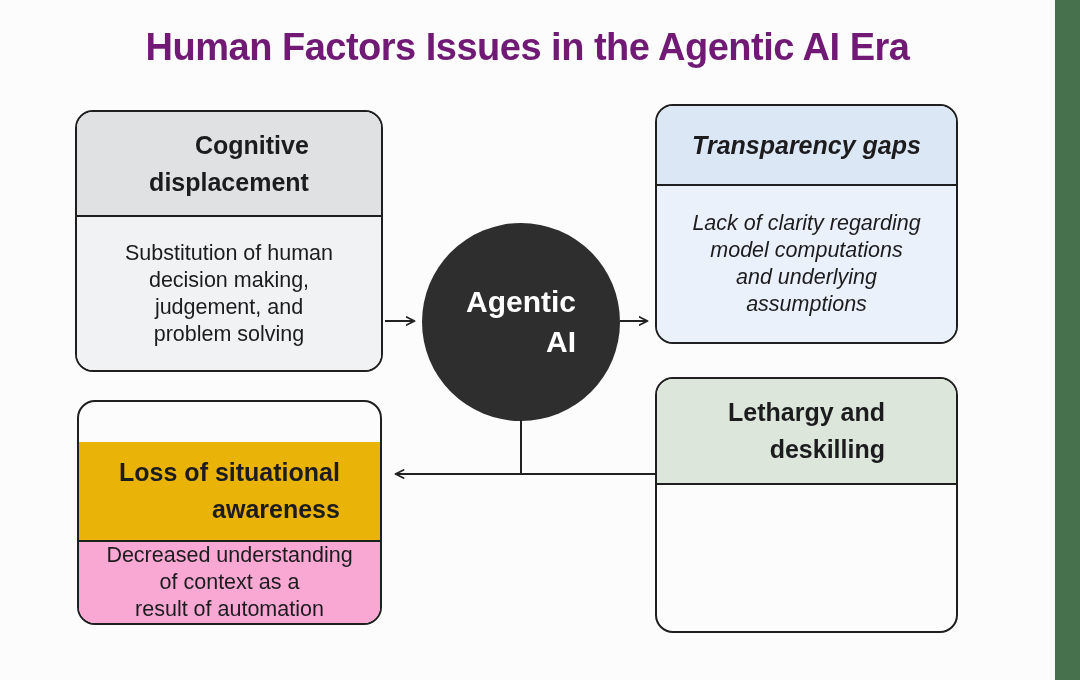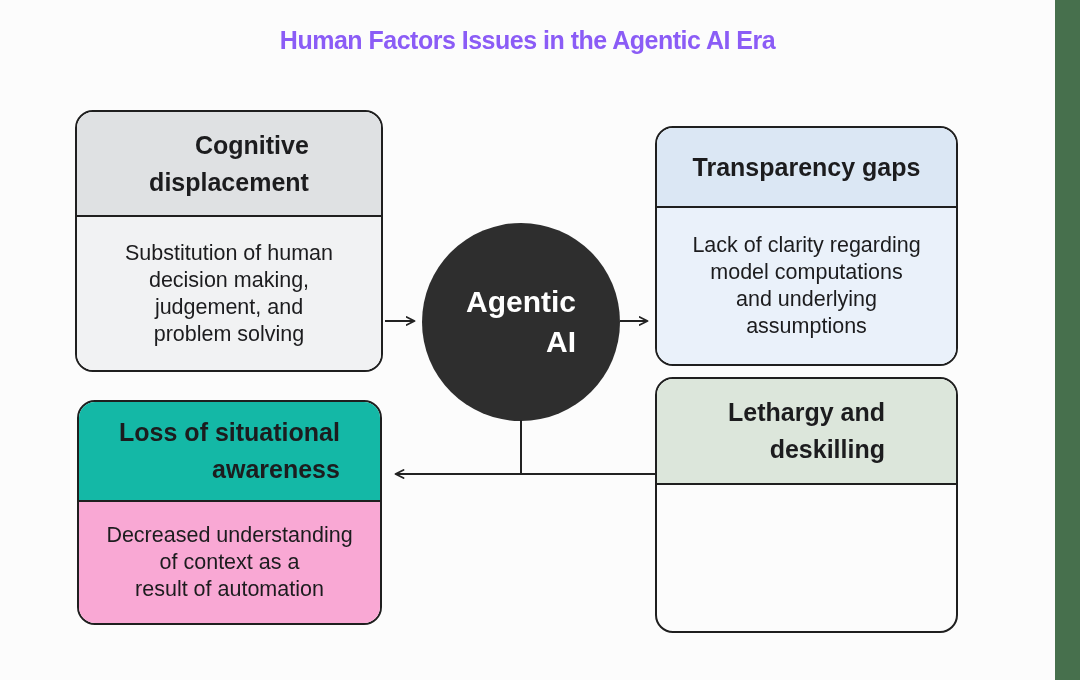--- a/index.html
+++ b/index.html
@@ -17,24 +17,24 @@
   .accent-strip {
     position: absolute;
     top: 0; right: 0;
     width: 25px; height: 680px;
   }
   .diagram-title {
     position: absolute;
     top: 26px; left: 0; right: 25px;
     margin: 0;
     text-align: center;
-    font-size: 25px;
+    font-size: 38px;
     font-weight: bold;
     letter-spacing: -0.5px;
-    color: #8b5cf6;
+    color: #701a75;
   }
   .issue-box {
     position: absolute;
     border: 2px solid #1f1f1f;
     border-radius: 18px;
     overflow: hidden;
     display: flex;
     flex-direction: column;
     box-sizing: border-box;
   }
@@ -57,21 +57,21 @@
     justify-content: center;
     text-align: center;
     white-space: pre-line;
     font-size: 21.5px;
     line-height: 27px;
     color: #1c1c1e;
     flex: 1 1 auto;
   }
   .box-tl { left: 75px;  top: 110px; width: 308px; height: 262px; }
   .box-tl .box-header { height: 103px; }
-  .box-tr { left: 655px; top: 126px; width: 303px; height: 240px; }
+  .box-tr { left: 655px; top: 104px; width: 303px; height: 240px; font-style: italic; }
   .box-tr .box-header { height: 78px; }
   .box-bl { left: 77px;  top: 400px; width: 305px; height: 225px; }
   .box-bl .box-header { height: 98px; }
   .box-br { left: 655px; top: 377px; width: 303px; height: 256px; }
   .box-br .box-header { height: 104px; }
   .center-circle {
     position: absolute;
     left: 422px; top: 223px;
     width: 198px; height: 198px;
     border-radius: 50%;
@@ -111,21 +111,21 @@
 
   <div class="issue-box box-tr">
     <div class="box-header" style="background-color: rgb(219, 231, 244);">Transparency gaps</div>
     <div class="box-body" style="background-color: rgb(234, 241, 250);">Lack of clarity regarding
 model computations
 and underlying
 assumptions</div>
   </div>
 
   <div class="issue-box box-bl">
-    <div class="box-header" style="background-color: #14b8a6;">Loss of situational
+    <div class="box-header" style="background-color: #eab308; margin-top: 40px;">Loss of situational
 awareness</div>
     <div class="box-body" style="background-color: #f9a8d4;">Decreased understanding
 of context as a
 result of automation</div>
   </div>
 
   <div class="issue-box box-br">
     <div class="box-header" style="background-color: rgb(220, 230, 219);">Lethargy and
 deskilling</div>
   </div>

